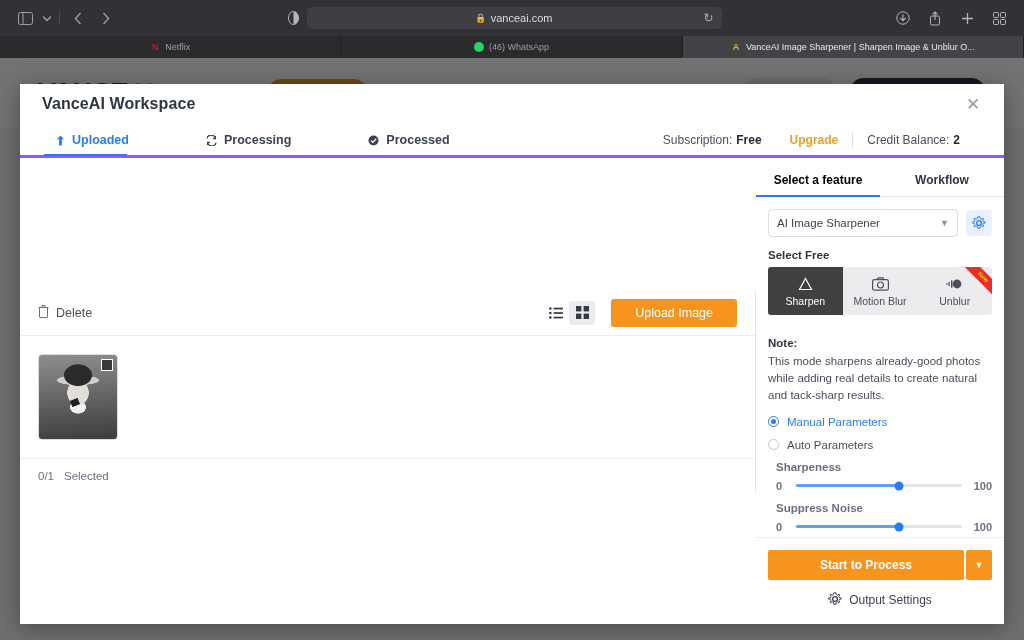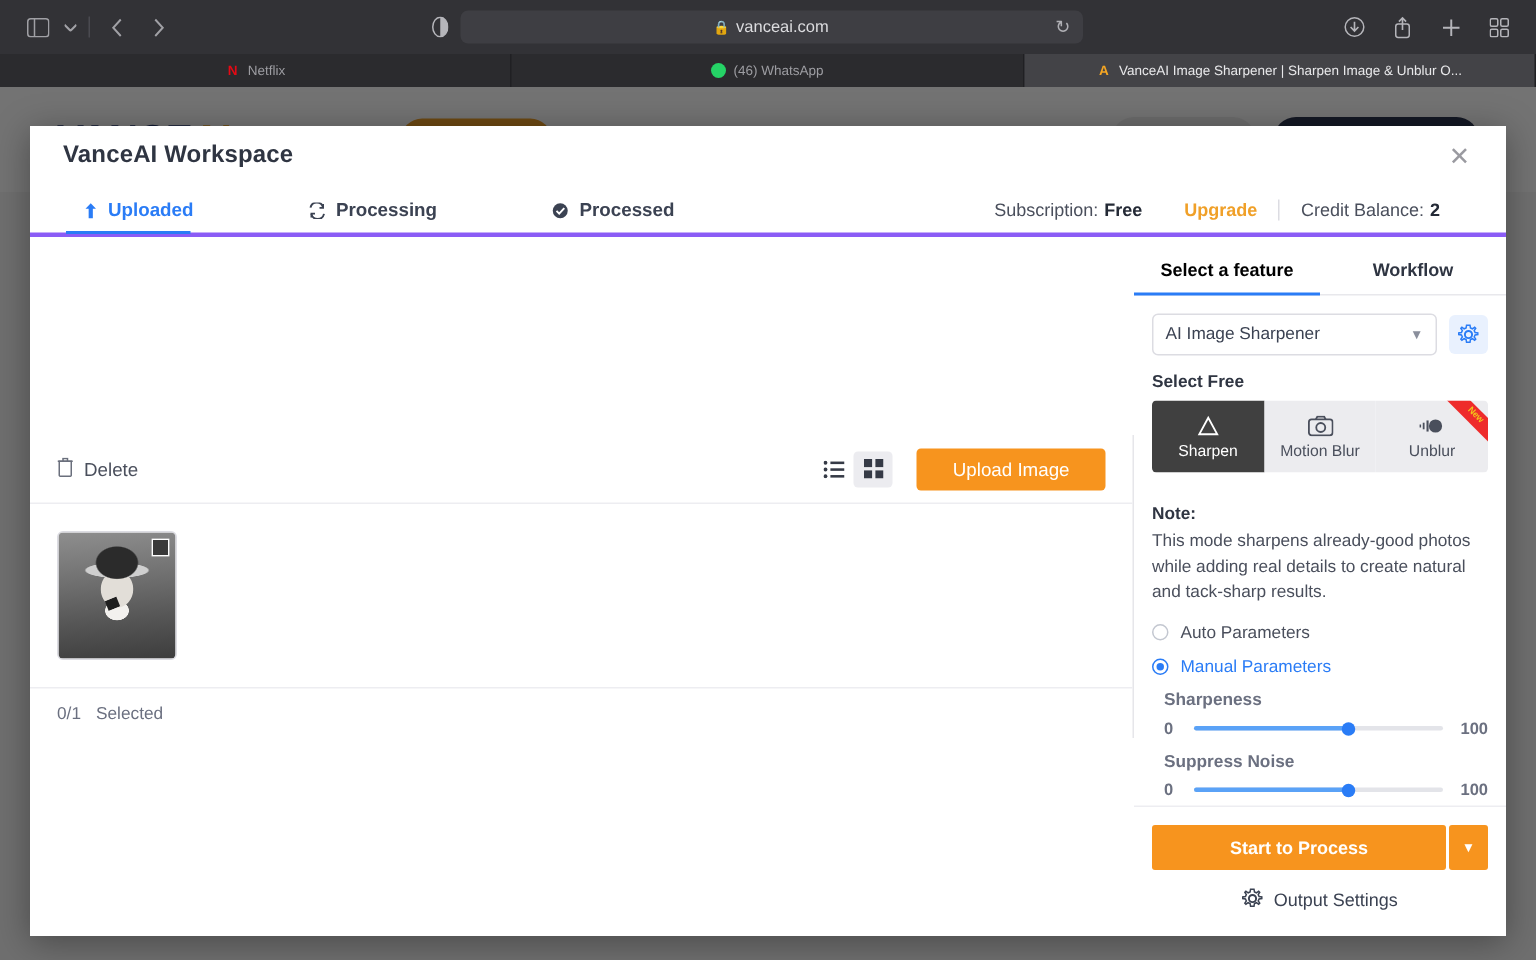--- a/index.html
+++ b/index.html
@@ -628,27 +628,27 @@
             <span>Unblur</span>
             <span class="mode-ribbon">New</span>
           </div>
         </div>
 
         <div id="note-block">
           <span id="note-label">Note:</span><br>
           <span>This mode sharpens already-good photos while adding real details to create natural and tack-sharp results.</span>
         </div>
 
+        <div class="radio-row sel">
+          <span class="radio on"></span>
+          <span>Manual Parameters</span>
+        </div>
         <div class="radio-row">
           <span class="radio"></span>
           <span>Auto Parameters</span>
-        </div>
-        <div class="radio-row sel">
-          <span class="radio on"></span>
-          <span>Manual Parameters</span>
         </div>
 
         <div class="slider-group">
           <div class="slider-name">Sharpeness</div>
           <div class="slider-row">
             <span class="slider-end">0</span>
             <span class="slider-track">
               <span class="slider-fill" style="width:62%"></span>
               <span class="slider-knob" style="left:62%"></span>
             </span>

